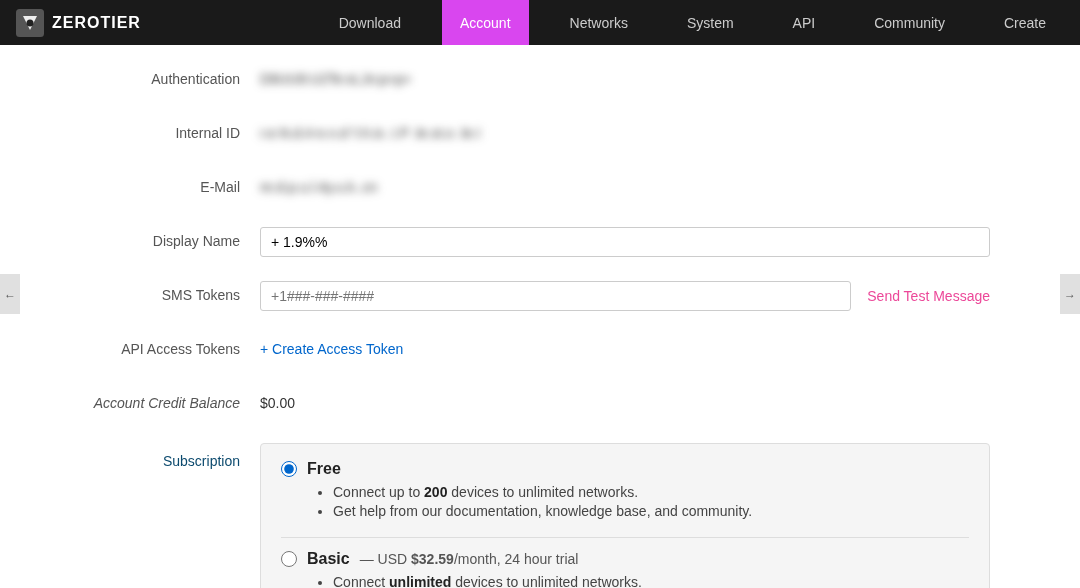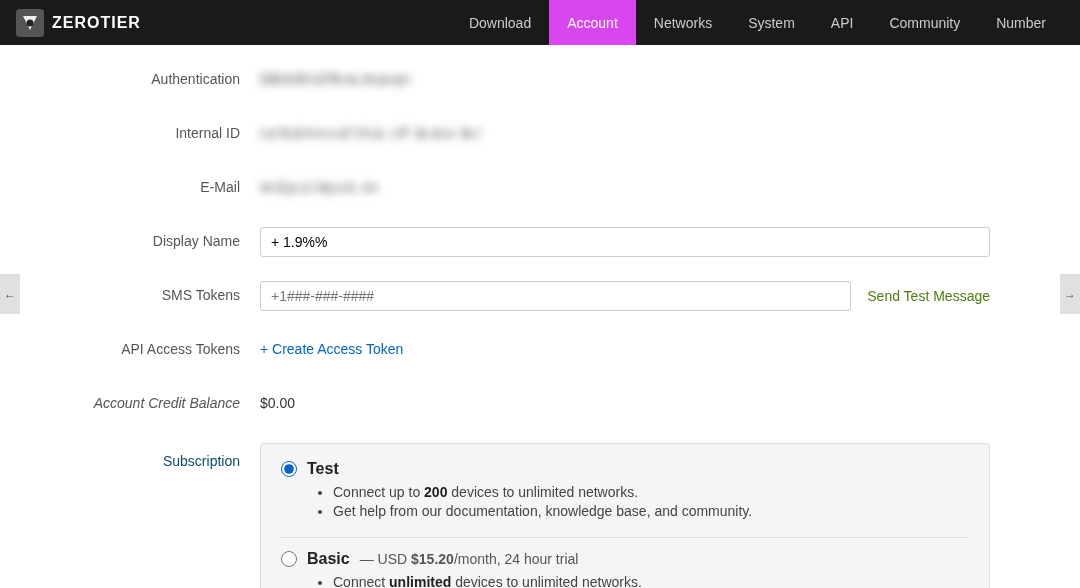--- a/index.html
+++ b/index.html
@@ -24,20 +24,21 @@
       margin-right: auto;
     }
     .nav-logo-icon {
       width: 28px;
       height: 28px;
     }
     .nav-links {
       display: flex;
       align-items: center;
       height: 100%;
+      gap: 23px;
     }
     .nav-link {
       color: #ccc;
       text-decoration: none;
       padding: 0 18px;
       height: 100%;
       display: flex;
       align-items: center;
       font-size: 14px;
       cursor: pointer;
@@ -109,21 +110,21 @@
     .sms-input {
       flex: 1;
       padding: 6px 10px;
       border: 1px solid #ccc;
       border-radius: 3px;
       font-size: 14px;
     }
     .send-test-btn {
       background: none;
       border: none;
-      color: #4d7c0f;
+      color: #ec4899;
       cursor: pointer;
       font-size: 14px;
       white-space: nowrap;
     }
     .create-token-link {
       color: #0066cc;
       cursor: pointer;
       font-size: 14px;
       text-decoration: none;
     }
@@ -220,21 +221,21 @@
     <span>ZEROTIER</span>
   </div>
   <div class="nav-links">
 
   <div class="nav-link">Download</div>
       <div class="nav-link active">Account</div>
       <div class="nav-link">Networks</div>
       <div class="nav-link">System</div>
       <div class="nav-link">API</div>
       <div class="nav-link">Community</div>
-      <div class="nav-link">Number</div>
+      <div class="nav-link">Create</div>
     </div>
 </nav>
 
 <div class="content">
 
   <div class="form-row">
     <div class="form-label">Authentication</div>
     <div class="form-value blurred">D9UU9:U2Te:xLJn:p+p+</div>
   </div>
 
@@ -277,33 +278,33 @@
     <div class="credit-balance">$0.00</div>
   </div>
 
   <div class="form-row" style="align-items:flex-start;">
     <div class="subscription-label">Subscription</div>
     <div class="subscription-box" id="plans-container">
 
     <div class="plan-option">
           <div class="plan-header">
             <input type="radio" name="subscription" class="plan-radio" checked="" style="">
-            <span class="plan-name">Test</span>
+            <span class="plan-name">Free</span>
           </div>
           <ul class="plan-bullets">
             <li>Connect up to <strong>200</strong> devices to unlimited networks.</li>
             <li>Get help from our documentation, knowledge base, and community.</li>
           </ul>
         </div>
         <hr class="plan-divider">
         <div class="plan-option">
           <div class="plan-header">
             <input type="radio" name="subscription" class="plan-radio" style="">
             <span class="plan-name">Basic</span>
-            <span class="plan-desc">— USD <strong>$15.20</strong>/month, 24 hour trial</span>
+            <span class="plan-desc">— USD <strong>$32.59</strong>/month, 24 hour trial</span>
           </div>
           <ul class="plan-bullets">
             <li>Connect <strong>unlimited</strong> devices to unlimited networks.</li>
           </ul>
         </div>
       </div>
   </div>
 
 </div>
 

